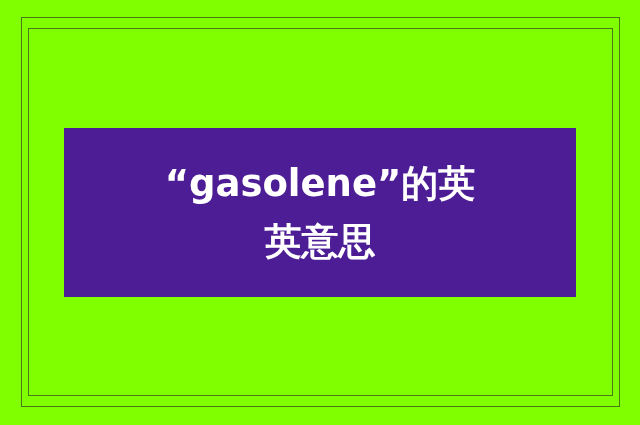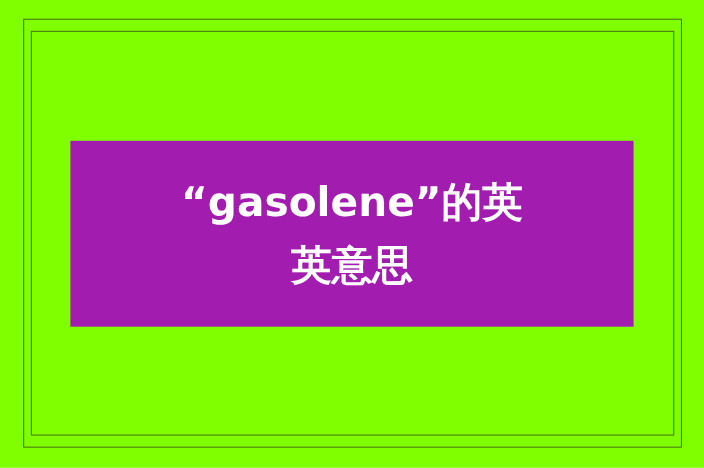--- a/index.html
+++ b/index.html
@@ -41,21 +41,21 @@
     box-sizing: border-box;
     pointer-events: none;
   }
   
   .text-panel {
     position: absolute;
     left: 64px;
     top: 128px;
     width: 512px;
     height: 169px;
-    background: #a21caf;
+    background: #4c1d95;
     box-sizing: border-box;
     display: flex;
     flex-direction: column;
     align-items: center;
     justify-content: center;
   }
   .headline {
     color: #ffffff;
     font-weight: bold;
     font-size: 37px;

